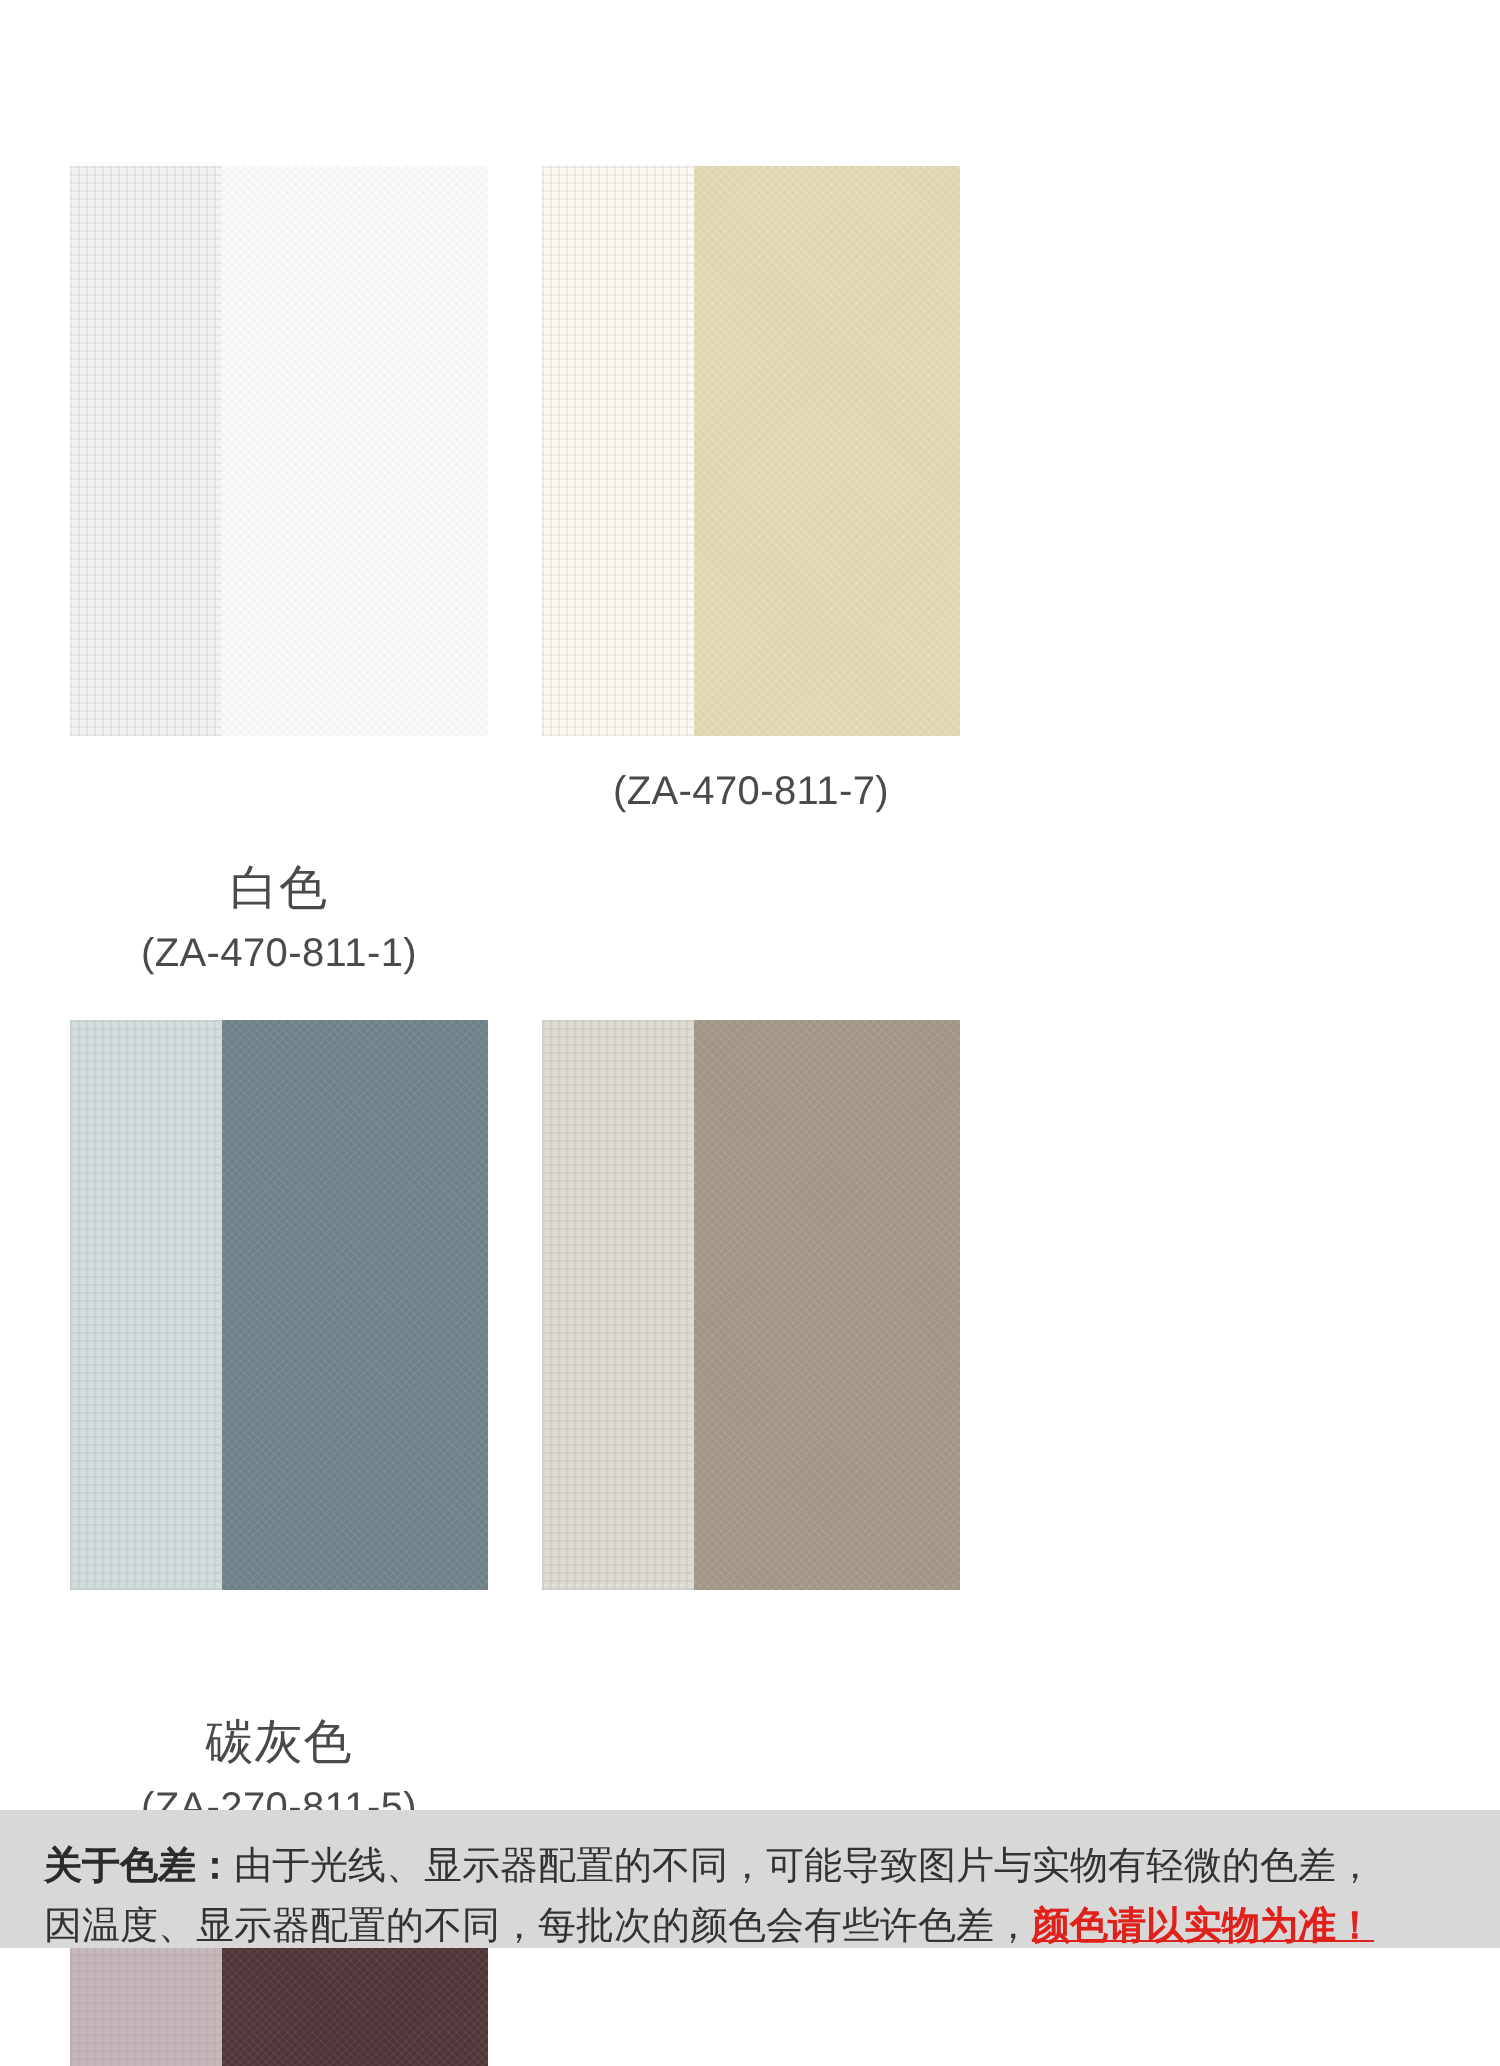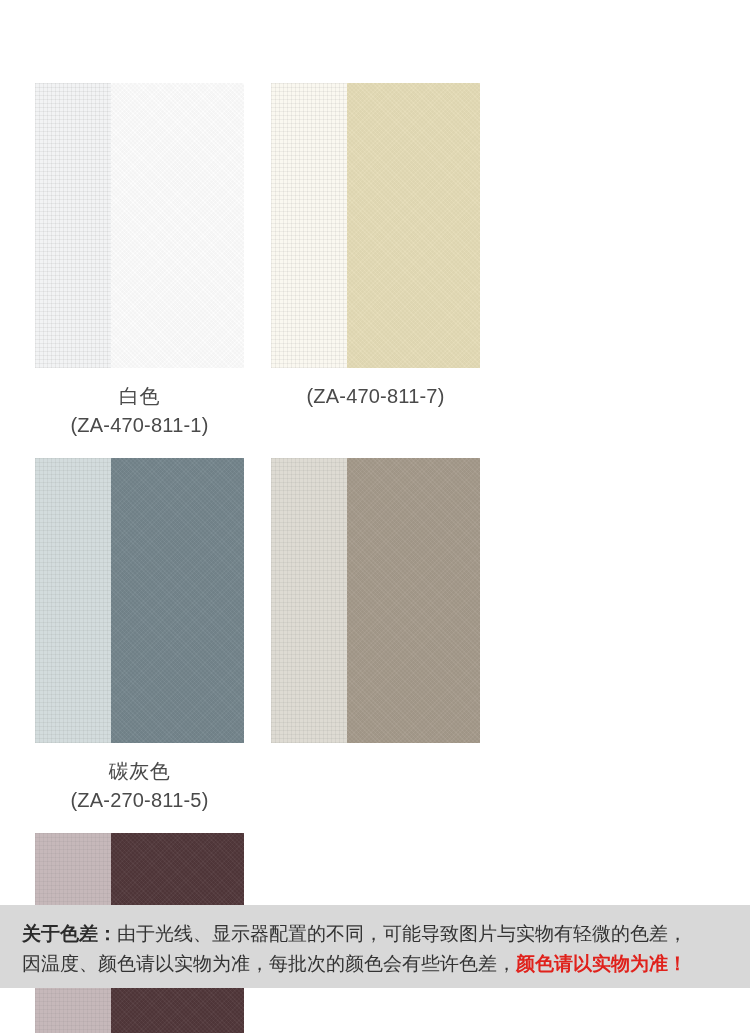--- a/index.html
+++ b/index.html
@@ -102,53 +102,55 @@
   }
 
   .swatch-caption {
     margin-top: 14px;
     text-align: center;
     color: #4a4a4a;
     line-height: 1.45;
   }
   .swatch-name {
     display: block;
-    font-size: 20px;
+    font-size: 24px;
     letter-spacing: 0.5px;
+    margin-top: 46px;
   }
   .swatch-code {
     display: block;
     font-size: 20px;
     letter-spacing: 0.2px;
   }
 
   
   .disclaimer {
     position: absolute;
     left: 0;
     top: 905px;
     width: 750px;
-    height: 83px;
+    height: 69px;
     background: #d8d8d8;
     box-sizing: border-box;
     padding: 14px 22px 0 22px;
   }
   .disclaimer-line {
     font-size: 19px;
     line-height: 30px;
     color: #333333;
     white-space: nowrap;
   }
   .disclaimer-heading {
     font-weight: bold;
     color: #2b2b2b;
   }
   .disclaimer-emphasis {
     color: #e0211b;
     font-weight: bold;
+    text-decoration: underline;
   }
 </style>
 </head>
 <body>
 
 <div class="page">
 
   <div class="swatch-grid">
 
     <div class="swatch-cell">
@@ -200,17 +202,17 @@
 
     </div>
 
   </div>
 
   <div class="disclaimer">
     <div class="disclaimer-line">
       <span class="disclaimer-heading">关于色差：</span><span>由于光线、显示器配置的不同，可能导致图片与实物有轻微的色差，</span>
     </div>
     <div class="disclaimer-line">
-      <span>因温度、颜色请以实物为准，每批次的颜色会有些许色差，</span><span class="disclaimer-emphasis">颜色请以实物为准！</span>
+      <span>因温度、显示器配置的不同，每批次的颜色会有些许色差，</span><span class="disclaimer-emphasis">颜色请以实物为准！</span>
     </div>
   </div>
 
 </div>
 
 </body></html>

